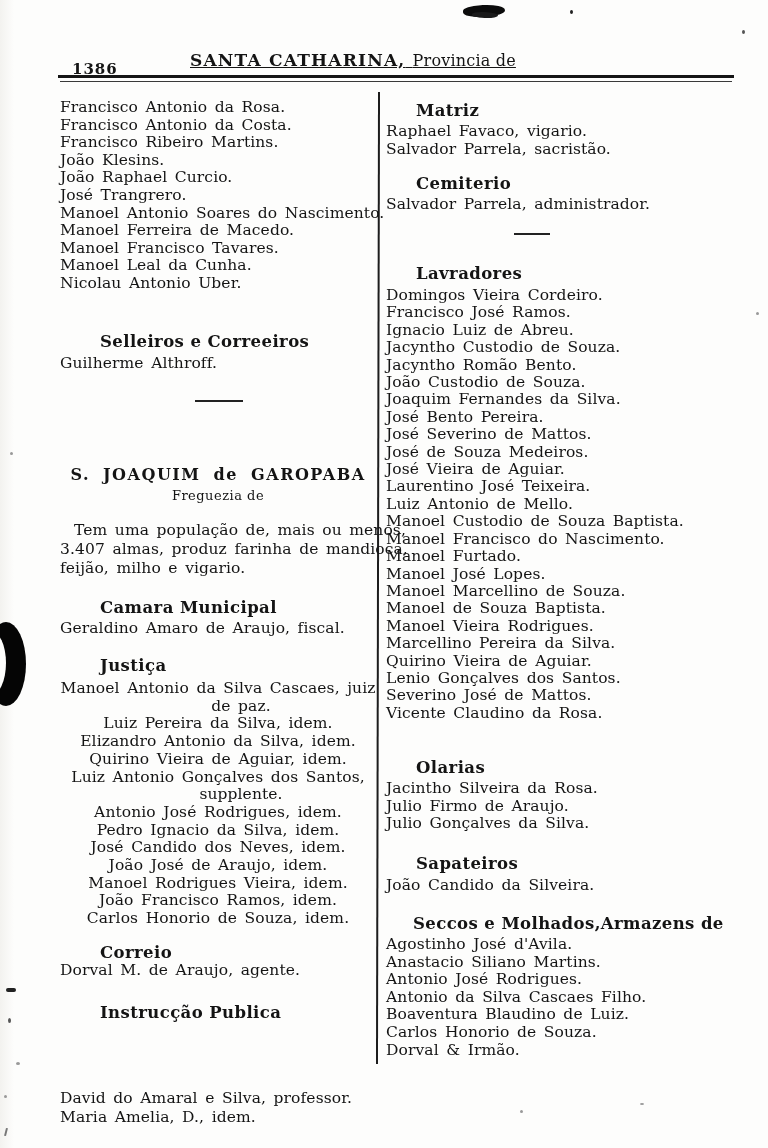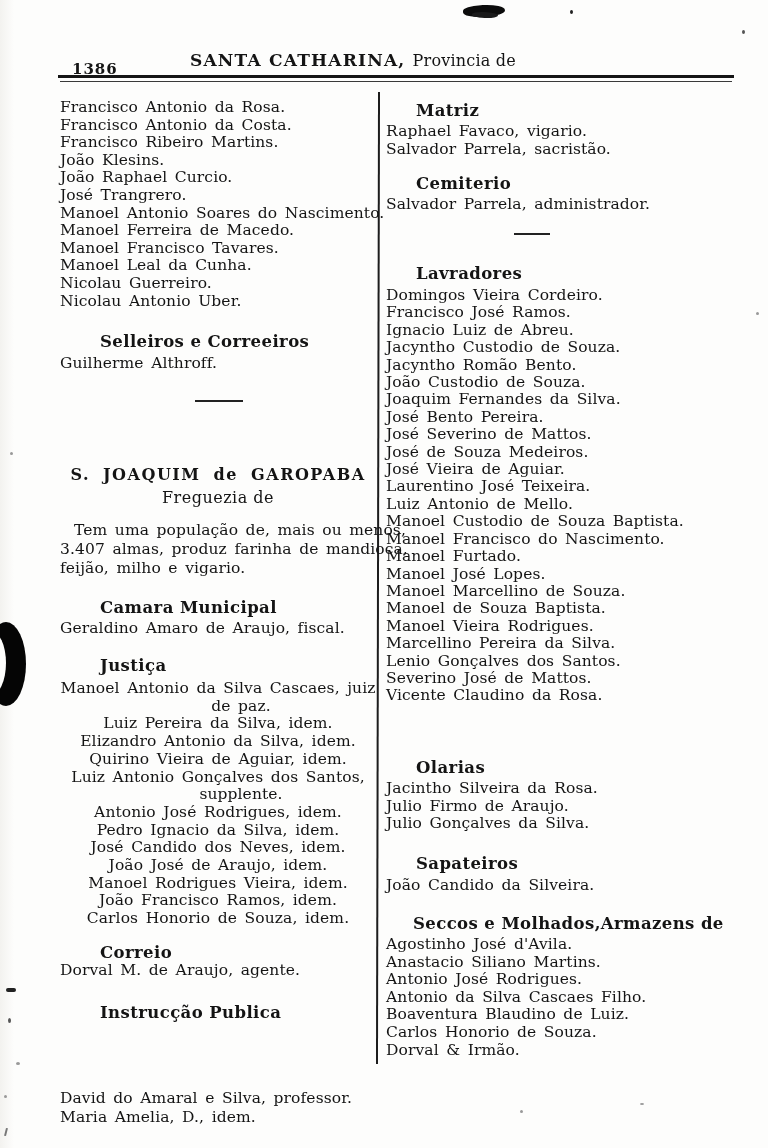--- a/index.html
+++ b/index.html
@@ -8,41 +8,41 @@
     background:#fdfdfc;
     background-image:linear-gradient(90deg,#f3f2ef 0px,#fdfdfc 14px),
                      linear-gradient(0deg, rgba(0,0,0,0.015), rgba(0,0,0,0));
     overflow:hidden;
     font-family:"DejaVu Serif","Liberation Serif",serif;
     color:#141414;
   }
   .abs{position:absolute;}
   
   .pagenum{font-size:15px;letter-spacing:1px;font-weight:bold;}
-  .htitle{font-size:17px;font-weight:bold;letter-spacing:1.2px;white-space:nowrap;}
+  .htitle{font-size:17px;font-weight:bold;letter-spacing:1.2px;white-space:nowrap;text-decoration:underline;}
   .htitle .suffix{font-weight:normal;letter-spacing:0.2px;font-size:16px;}
   .rule-heavy{height:3px;background:#151515;}
   .rule-thin{height:1px;background:#3a3a3a;}
   
   .col{position:absolute;top:0;height:1148px;}
   .line{white-space:nowrap;font-size:15.5px;word-spacing:2.5px;letter-spacing:0.1px;}
   .list{position:absolute;left:0;right:0;}
   .lh18  .line{line-height:18px;}
   .lh176 .line{line-height:17.6px;}
   .lh177 .line{line-height:17.7px;}
   .lh174 .line{line-height:17.4px;}
   .lh185 .line{line-height:18.5px;}
   .lh19  .line{line-height:19px;}
   .wrap{padding-left:46px;}
   .h{position:absolute;font-weight:bold;font-size:16.5px;letter-spacing:0.4px;white-space:nowrap;}
   .h.indL{left:40px;}
   .h.indR{left:30px;}
   .center{left:0;right:0;text-align:center;}
   .bigtitle{font-weight:bold;font-size:16px;letter-spacing:1.5px;word-spacing:6px;}
-  .subtitle{font-size:16px;letter-spacing:0.5px;}
+  .subtitle{font-size:13px;letter-spacing:0.5px;}
   .para .line:first-child{text-indent:14px;}
   
   .vline{position:absolute;width:2px;background:#1d1d1d;transform:rotate(0.12deg);}
   .dash{position:absolute;height:2px;background:#222;}
   
   .smudge{position:absolute;background:#0c0c0c;border-radius:45% 55% 50% 50%;}
   .smudge.s2{background:#1a1a1a;}
   .blot-wrap{position:absolute;}
   .blot-outer{position:absolute;background:#050505;border-radius:50%;}
   .blot-inner{position:absolute;background:#fdfdfc;border-radius:50%;}
@@ -72,21 +72,20 @@
         <div class="line">Francisco Antonio da Rosa.</div>
         <div class="line">Francisco Antonio da Costa.</div>
         <div class="line">Francisco Ribeiro Martins.</div>
         <div class="line">João Klesins.</div>
         <div class="line">João Raphael Curcio.</div>
         <div class="line">José Trangrero.</div>
         <div class="line">Manoel Antonio Soares do Nascimento.</div>
         <div class="line">Manoel Ferreira de Macedo.</div>
         <div class="line">Manoel Francisco Tavares.</div>
         <div class="line">Manoel Leal da Cunha.</div>
-        <div class="line">Nicolau Guerreiro.</div>
         <div class="line">Nicolau Antonio Uber.</div>
       </div>
 
     <div class="h indL" style="top:332px;">Selleiros e Correeiros</div>
     <div class="list lh18" style="top:354px;">
         <div class="line">Guilherme Althroff.</div>
       </div>
 
     <div class="dash" style="top:400px;left:135px;width:48px;"></div>
 
@@ -165,20 +164,21 @@
         <div class="line">Laurentino José Teixeira.</div>
         <div class="line">Luiz Antonio de Mello.</div>
         <div class="line">Manoel Custodio de Souza Baptista.</div>
         <div class="line">Manoel Francisco do Nascimento.</div>
         <div class="line">Manoel Furtado.</div>
         <div class="line">Manoel José Lopes.</div>
         <div class="line">Manoel Marcellino de Souza.</div>
         <div class="line">Manoel de Souza Baptista.</div>
         <div class="line">Manoel Vieira Rodrigues.</div>
         <div class="line">Marcellino Pereira da Silva.</div>
+        <div class="line">Quirino Vieira de Aguiar.</div>
         <div class="line">Lenio Gonçalves dos Santos.</div>
         <div class="line">Severino José de Mattos.</div>
         <div class="line">Vicente Claudino da Rosa.</div>
       </div>
 
     <div class="h indR" style="top:758px;">Olarias</div>
     <div class="list lh176" style="top:780px;">
         <div class="line">Jacintho Silveira da Rosa.</div>
         <div class="line">Julio Firmo de Araujo.</div>
         <div class="line">Julio Gonçalves da Silva.</div>

